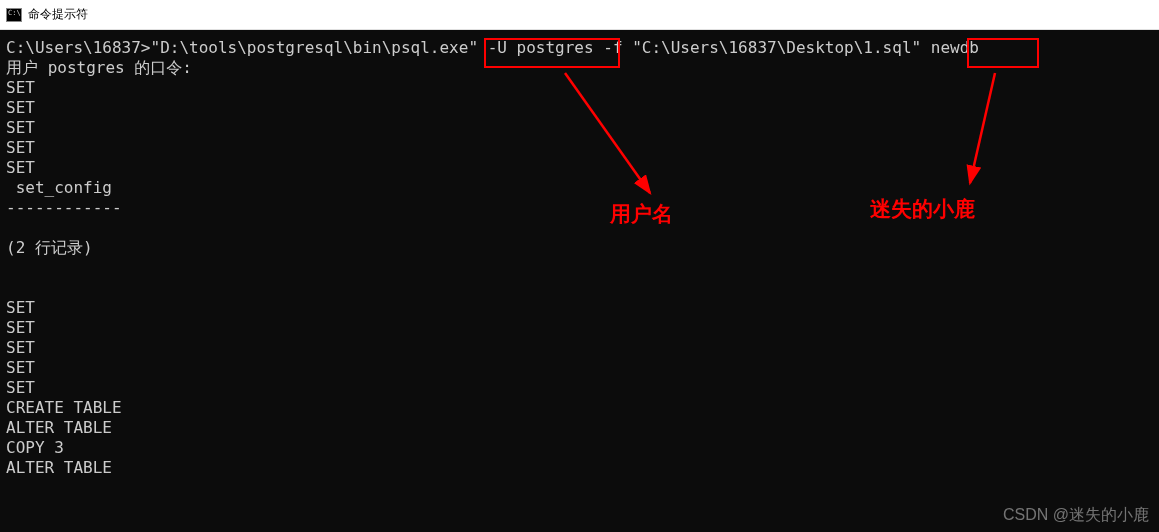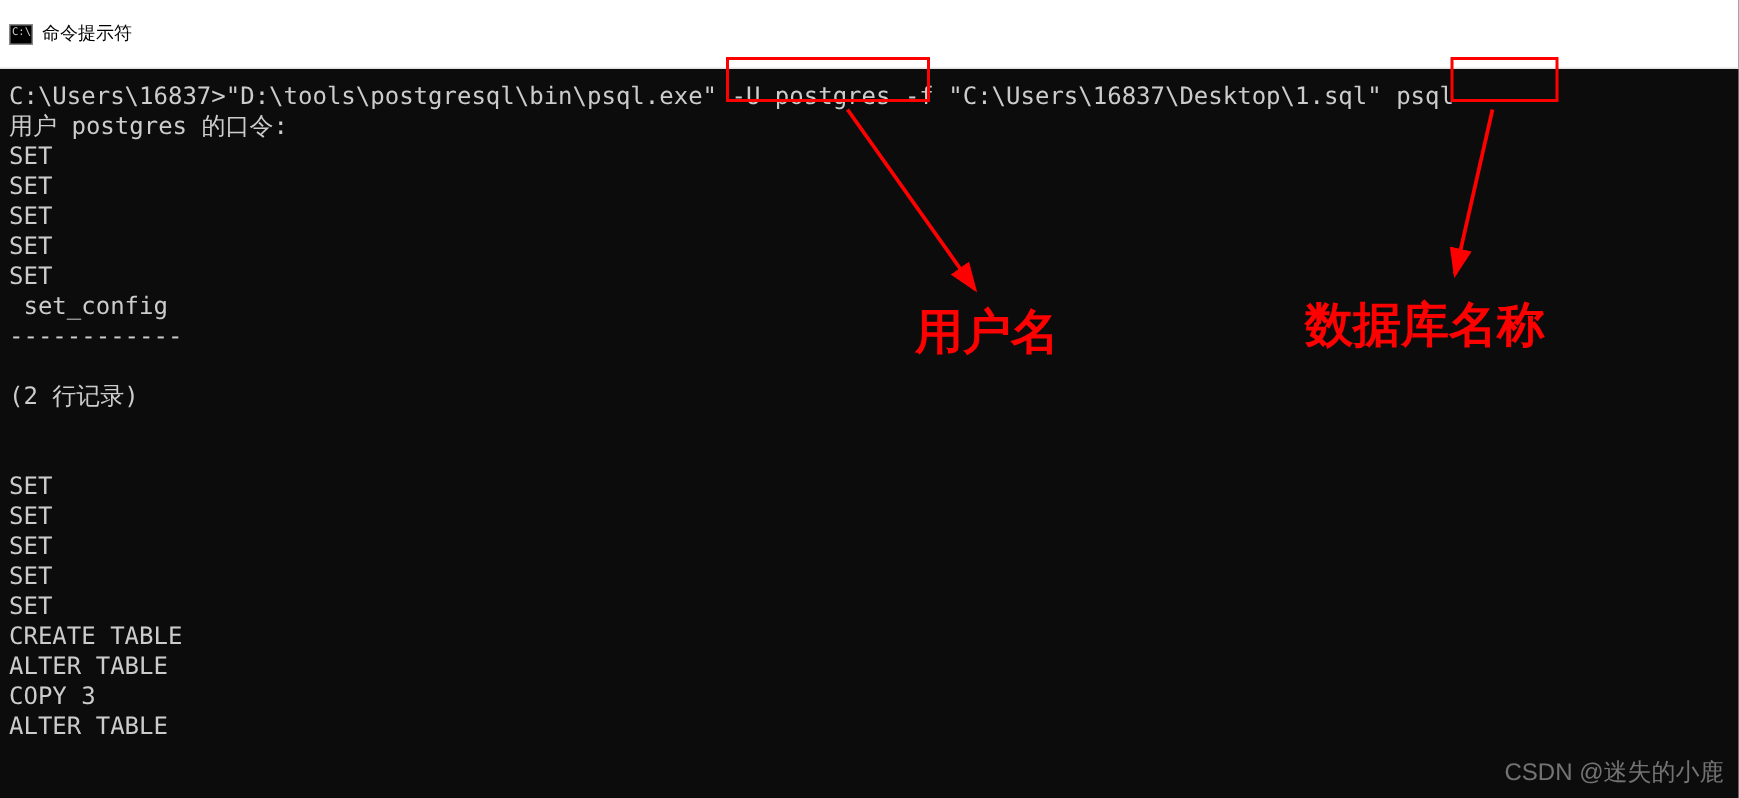--- a/index.html
+++ b/index.html
@@ -9,21 +9,21 @@
     }
     body {
       width: 1159px;
       height: 532px;
       background: #fff;
       font-family: "NSimSun", "SimSun", "Consolas", monospace;
       overflow: hidden;
       position: relative;
     }
     .titlebar {
-      height: 46px;
+      height: 30px;
       background: #ffffff;
       border-bottom: 1px solid #e0e0e0;
       display: flex;
       align-items: center;
       padding: 0 6px;
     }
     .titlebar-icon {
       width: 16px;
       height: 16px;
       margin-right: 6px;
@@ -70,21 +70,21 @@
       pointer-events: none;
     }
     .arrow-svg {
       position: absolute;
       pointer-events: none;
     }
     .annotation-label {
       position: absolute;
       color: #ff0000;
       font-family: "Microsoft YaHei", "SimHei", sans-serif;
-      font-size: 32px;
+      font-size: 21px;
       font-weight: bold;
     }
     .watermark {
       position: absolute;
       bottom: 6px;
       right: 10px;
       color: rgba(200,200,200,0.55);
       font-size: 16px;
       font-family: "Microsoft YaHei", sans-serif;
       text-align: center;
@@ -93,21 +93,21 @@
 </head>
 <body>
 
 <div class="titlebar">
   <div class="titlebar-icon">
     <div class="cmd-icon"></div>
   </div>
   <span class="titlebar-text">命令提示符</span>
 </div>
 
-<div class="terminal"><span>C:\Users\16837&gt;</span><span>"D:\tools\postgresql\bin\psql.exe" </span><span>-U postgres</span><span> -f "C:\Users\16837\Desktop\1.sql" </span><span>psql</span>
+<div class="terminal"><span>C:\Users\16837&gt;</span><span>"D:\tools\postgresql\bin\psql.exe" </span><span>-U postgres</span><span> -f "C:\Users\16837\Desktop\1.sql" </span><span>newdb</span>
 <span>用户 postgres 的口令:</span>
 <span>SET</span>
 <span>SET</span>
 <span>SET</span>
 <span>SET</span>
 <span>SET</span>
 <span> set_config</span>
 <span>------------</span>
 <span></span>
 <span>(2 行记录)</span>
@@ -141,15 +141,15 @@
   <defs>
     <marker id="arrowhead2" markerWidth="10" markerHeight="10" refX="7" refY="3" orient="auto">
       <polygon points="0 0, 8 3, 0 6" fill="#ff0000"></polygon>
     </marker>
   </defs>
   <line x1="55" y1="5" x2="30" y2="115" stroke="#ff0000" stroke-width="2.5" marker-end="url(#arrowhead2)"></line>
 </svg>
 
 <div class="annotation-label" style="left:610px; top:200px;">用户名</div>
 
-<div class="annotation-label" style="left:870px; top:195px;">数据库名称</div>
+<div class="annotation-label" style="left:870px; top:195px;">迷失的小鹿</div>
 
 <div class="watermark">CSDN @迷失的小鹿</div>
 
 </body></html>

